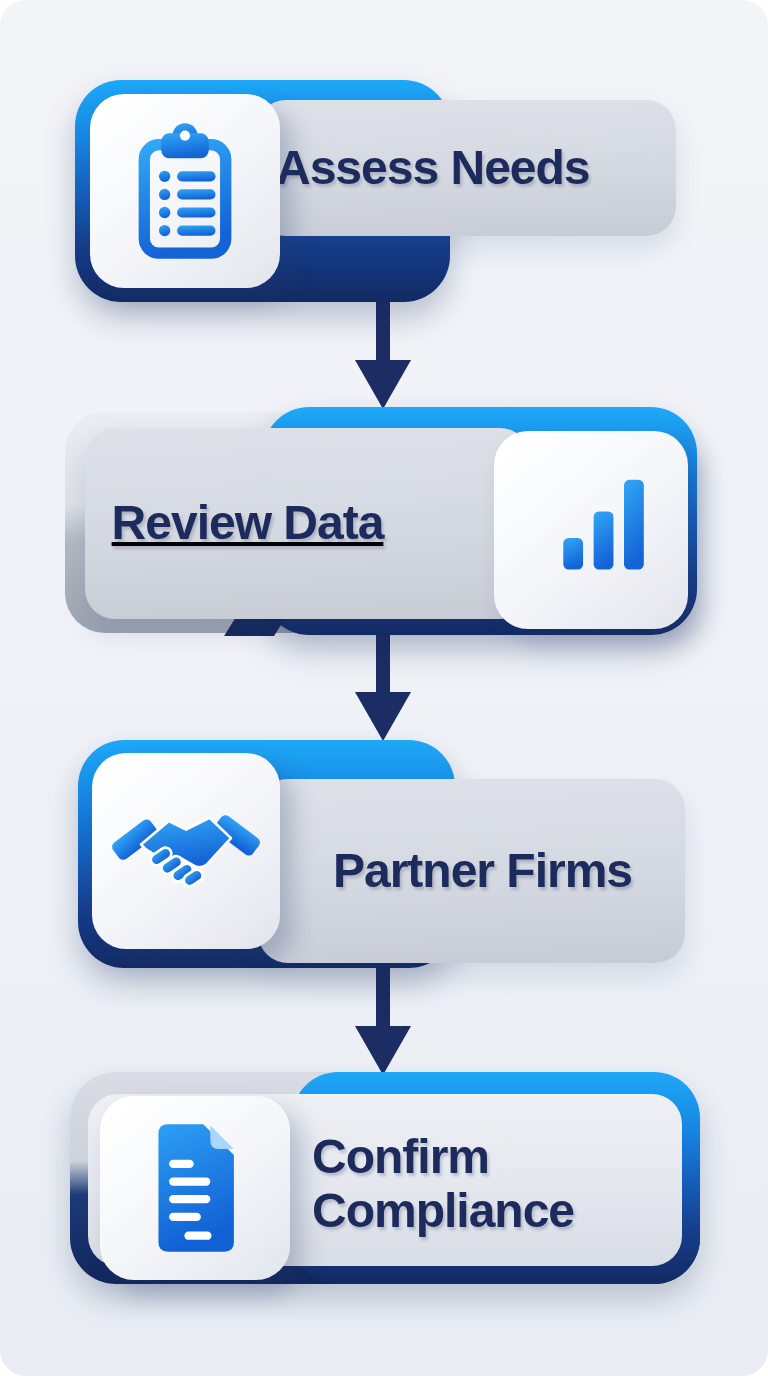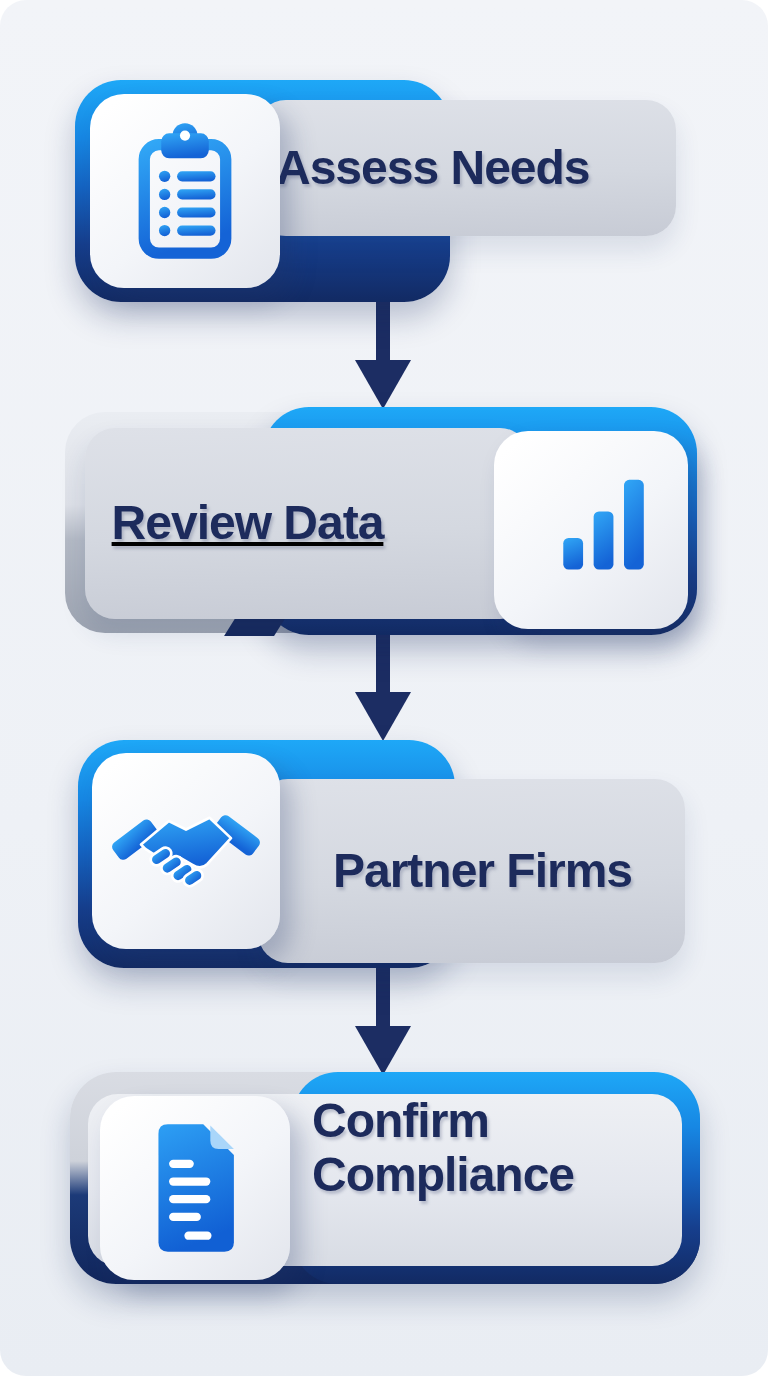--- a/index.html
+++ b/index.html
@@ -58,21 +58,21 @@
     left:70px;top:1072px;width:630px;height:212px;border-radius:46px;
     background:linear-gradient(180deg,#d9dce3 0%,#ced2da 42%,#1c3a78 58%,#11265c 100%);
     box-shadow:0 16px 30px rgba(20,40,90,0.22);
   }
   .c4-cap  {left:292px;top:1072px;width:408px;height:212px;box-shadow:none;}
   .c4-inner{
     left:88px;top:1094px;width:594px;height:172px;border-radius:30px;
     background:linear-gradient(180deg,#eef0f4 0%,#e4e7ee 55%,#d8dce4 100%);
   }
   .c4-tile {left:100px;top:1096px;width:190px;height:184px;}
-  .c4-text {left:312px;top:1094px;width:370px;height:144px;display:flex;align-items:flex-start;}
+  .c4-text {left:312px;top:1094px;width:370px;height:144px;display:flex;align-items:flex-end;}
   
   .z0{z-index:0}.z1{z-index:1}.z2{z-index:2}.z25{z-index:3}.z3{z-index:4}.z4{z-index:5}
   .a1{left:354px;top:297px;}
   .a2{left:354px;top:629px;}
   .a3{left:354px;top:963px;}
 </style>
 </head>
 <body>
 
 <div class="stage">

